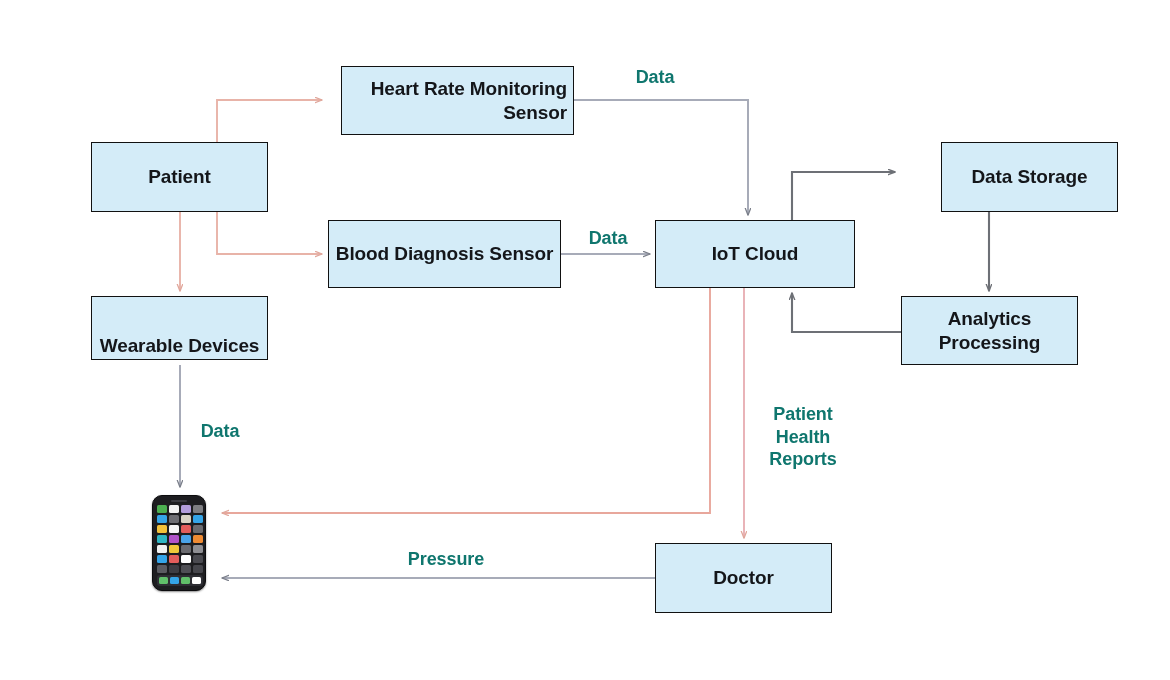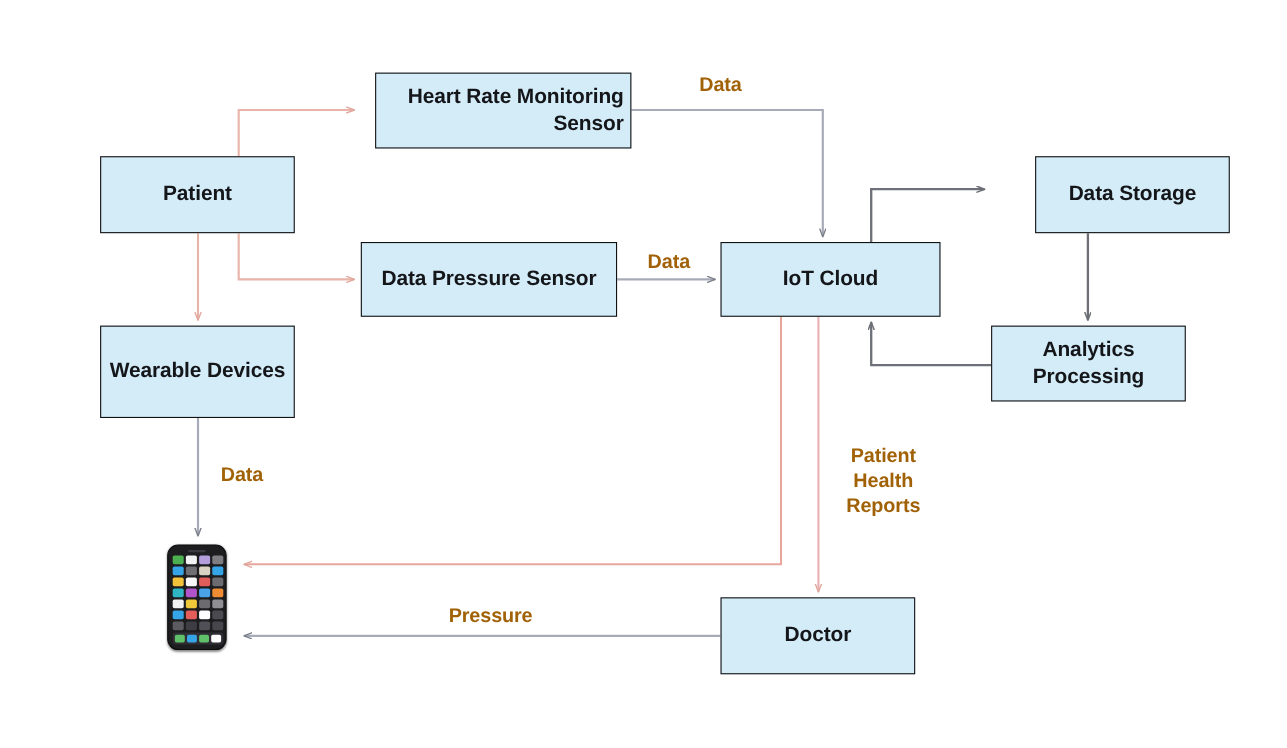--- a/index.html
+++ b/index.html
@@ -22,21 +22,21 @@
     font-weight:700;
     font-size:19px;
     line-height:1.22;
     letter-spacing:-0.1px;
     padding:2px 6px;
   }
   .node span{display:block;}
 
   .edge-label{
     position:absolute;
-    color:#a16207;
+    color:#0f766e;
     font-weight:700;
     font-size:18px;
     line-height:1.25;
     text-align:center;
     white-space:pre-line;
     letter-spacing:-0.1px;
   }
 
   
   #phone{position:absolute;left:152px;top:495px;width:54px;height:96px;}
@@ -114,25 +114,25 @@
   <div class="node" style="left:91px;top:142px;width:177px;height:70px;">
     <span>Patient</span>
   </div>
 
   <div class="node" style="left:341px;top:66px;width:233px;height:69px;text-align:right;">
     <span>Heart Rate
 Monitoring Sensor</span>
   </div>
 
   <div class="node" style="left:328px;top:220px;width:233px;height:68px;">
-    <span>Data Pressure
+    <span>Blood Diagnosis
 Sensor</span>
   </div>
 
-  <div class="node" style="left:91px;top:296px;width:177px;height:84px;">
+  <div class="node" style="left:91px;top:296px;width:177px;height:64px;align-items:flex-end;">
     <span>Wearable
 Devices</span>
   </div>
 
   <div class="node" style="left:655px;top:220px;width:200px;height:68px;">
     <span>IoT Cloud</span>
   </div>
 
   <div class="node" style="left:901px;top:142px;width:177px;height:70px;margin-left:40px;">
     <span>Data Storage</span>

